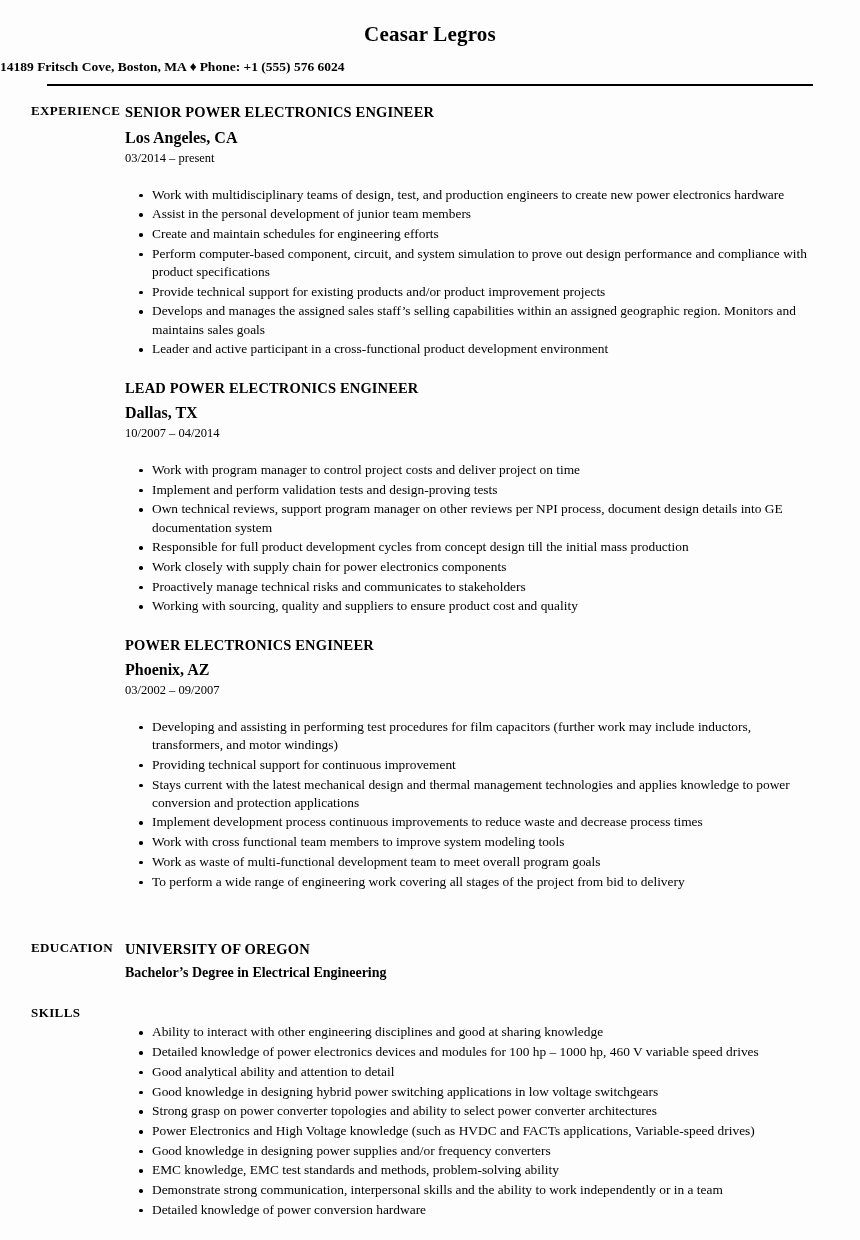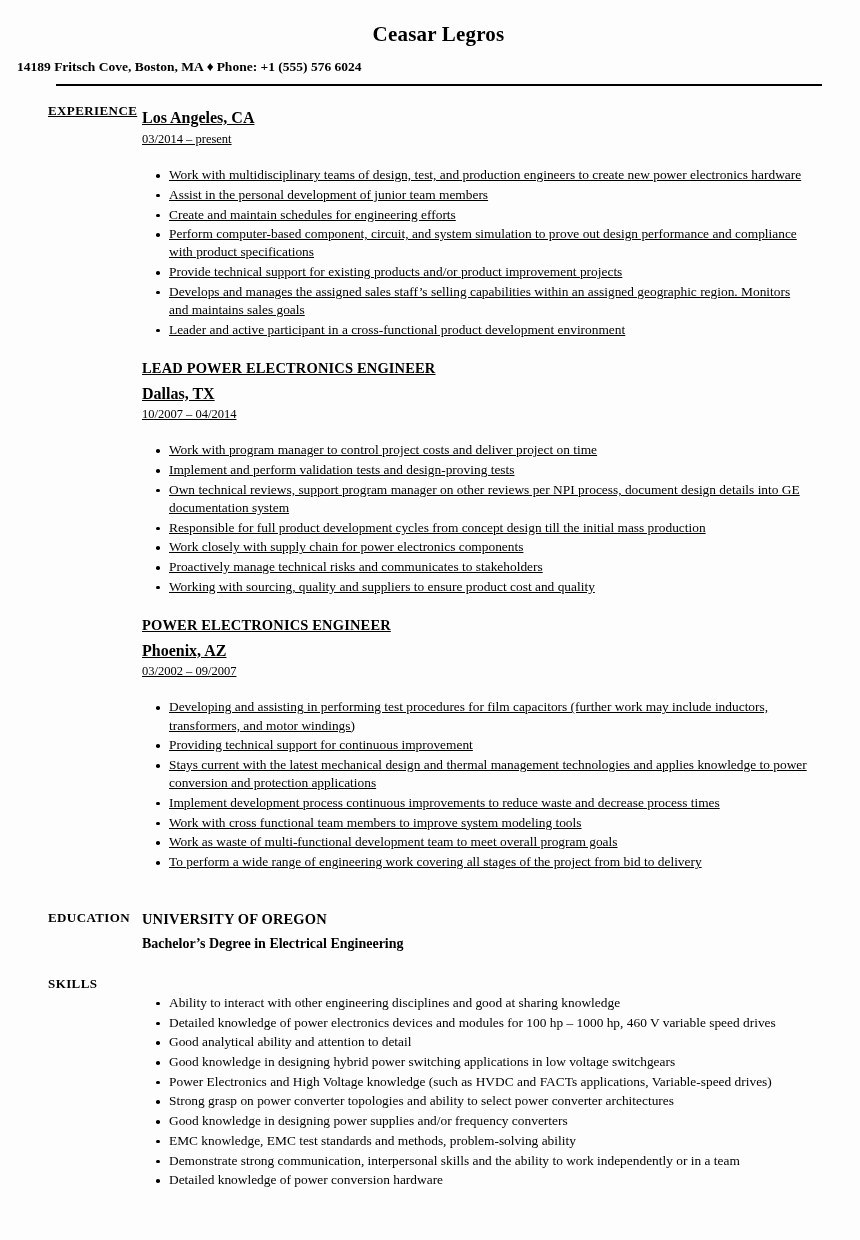--- a/index.html
+++ b/index.html
@@ -11,21 +11,20 @@
     font-family: "Liberation Serif", "DejaVu Serif", serif;
     color: #000000;
   }
   .page {
     position: relative;
     width: 860px;
     height: 1240px;
     background: #fdfdfd;
     overflow: hidden;
     box-sizing: border-box;
-    padding-left: 17px;
   }
 
   
   .header {
     padding-top: 22px;
   }
   .cand-name {
     text-align: center;
     font-size: 21px;
     font-weight: bold;
@@ -124,42 +123,43 @@
     line-height: 1.35;
   }
   .edu-degree {
     font-size: 14px;
     font-weight: bold;
     line-height: 1.5;
     margin-top: 3px;
   }
 
   
-  .sec-experience { margin-top: 17px; text-decoration: underline; }
-  .sec-education  { margin-top: 39px; justify-content: flex-end; }
+  .sec-experience { margin-top: 17px; }
+  .sec-education  { margin-top: 49px; justify-content: flex-end; }
   .sec-skills     { margin-top: 22px; }
 </style>
 </head>
 <body>
 
 <div class="page">
 
   <div class="header">
     <div class="cand-name">Ceasar Legros</div>
     <div class="contact-line">
       <span>14189 Fritsch Cove, Boston, MA</span><span class="contact-sep">♦</span><span>Phone: +1 (555) 576 6024</span>
     </div>
     <hr class="header-rule">
   </div>
 
   <div class="section sec-experience">
     <div class="section-label">EXPERIENCE</div>
     <div class="section-body">
 
       <div class="job">
+        <div class="job-title">SENIOR POWER ELECTRONICS ENGINEER</div>
         <div class="job-location">Los Angeles, CA</div>
         <div class="job-dates">03/2014 – present</div>
         <ul class="bullets">
           <li>Work with multidisciplinary teams of design, test, and production engineers to create new power electronics hardware</li>
           <li>Assist in the personal development of junior team members</li>
           <li>Create and maintain schedules for engineering efforts</li>
           <li>Perform computer-based component, circuit, and system simulation to prove out design performance and compliance with product specifications</li>
           <li>Provide technical support for existing products and/or product improvement projects</li>
           <li>Develops and manages the assigned sales staff’s selling capabilities within an assigned geographic region. Monitors and maintains sales goals</li>
           <li>Leader and active participant in a cross-functional product development environment</li>
@@ -208,22 +208,22 @@
   </div>
 
   <div class="section sec-skills">
     <div class="section-label">SKILLS</div>
     <div class="section-body">
       <ul class="bullets">
         <li>Ability to interact with other engineering disciplines and good at sharing knowledge</li>
         <li>Detailed knowledge of power electronics devices and modules for 100 hp – 1000 hp, 460 V variable speed drives</li>
         <li>Good analytical ability and attention to detail</li>
         <li>Good knowledge in designing hybrid power switching applications in low voltage switchgears</li>
+        <li>Strong grasp on power converter topologies and ability to select power converter architectures</li>
         <li>Power Electronics and High Voltage knowledge (such as HVDC and FACTs applications, Variable-speed drives)</li>
-        <li>Strong grasp on power converter topologies and ability to select power converter architectures</li>
         <li>Good knowledge in designing power supplies and/or frequency converters</li>
         <li>EMC knowledge, EMC test standards and methods, problem-solving ability</li>
         <li>Demonstrate strong communication, interpersonal skills and the ability to work independently or in a team</li>
         <li>Detailed knowledge of power conversion hardware</li>
       </ul>
     </div>
   </div>
 
 </div>
 

